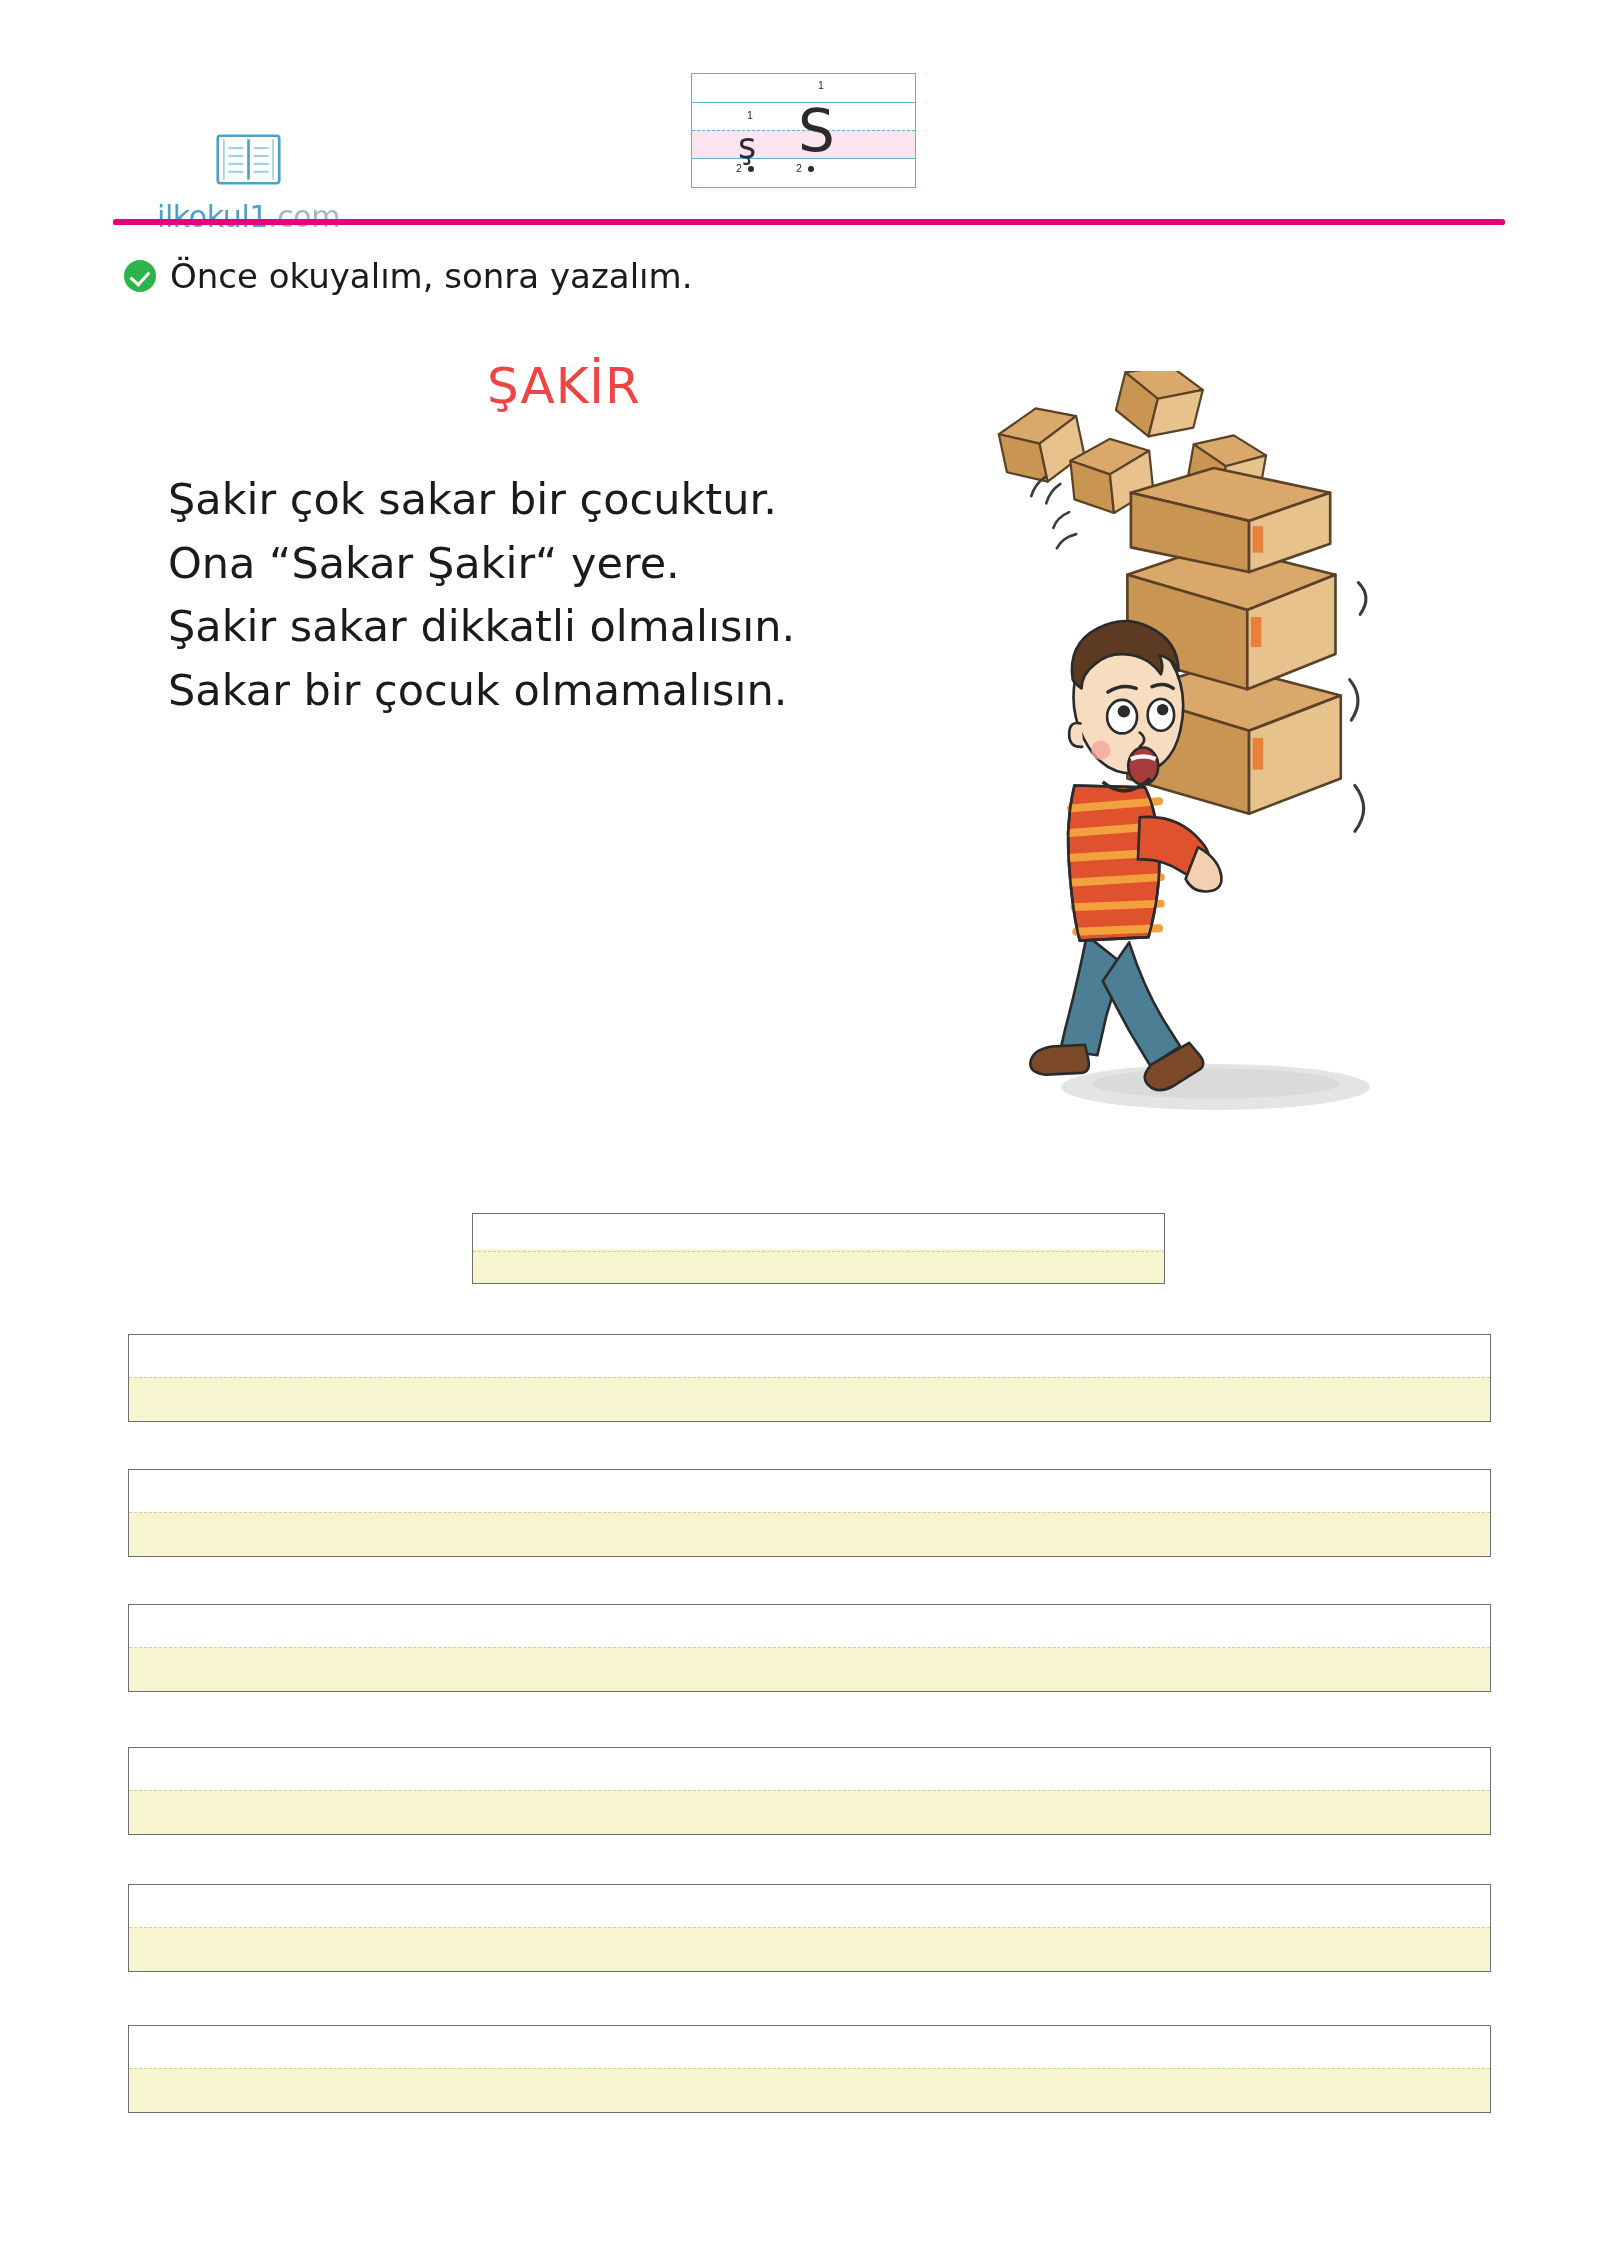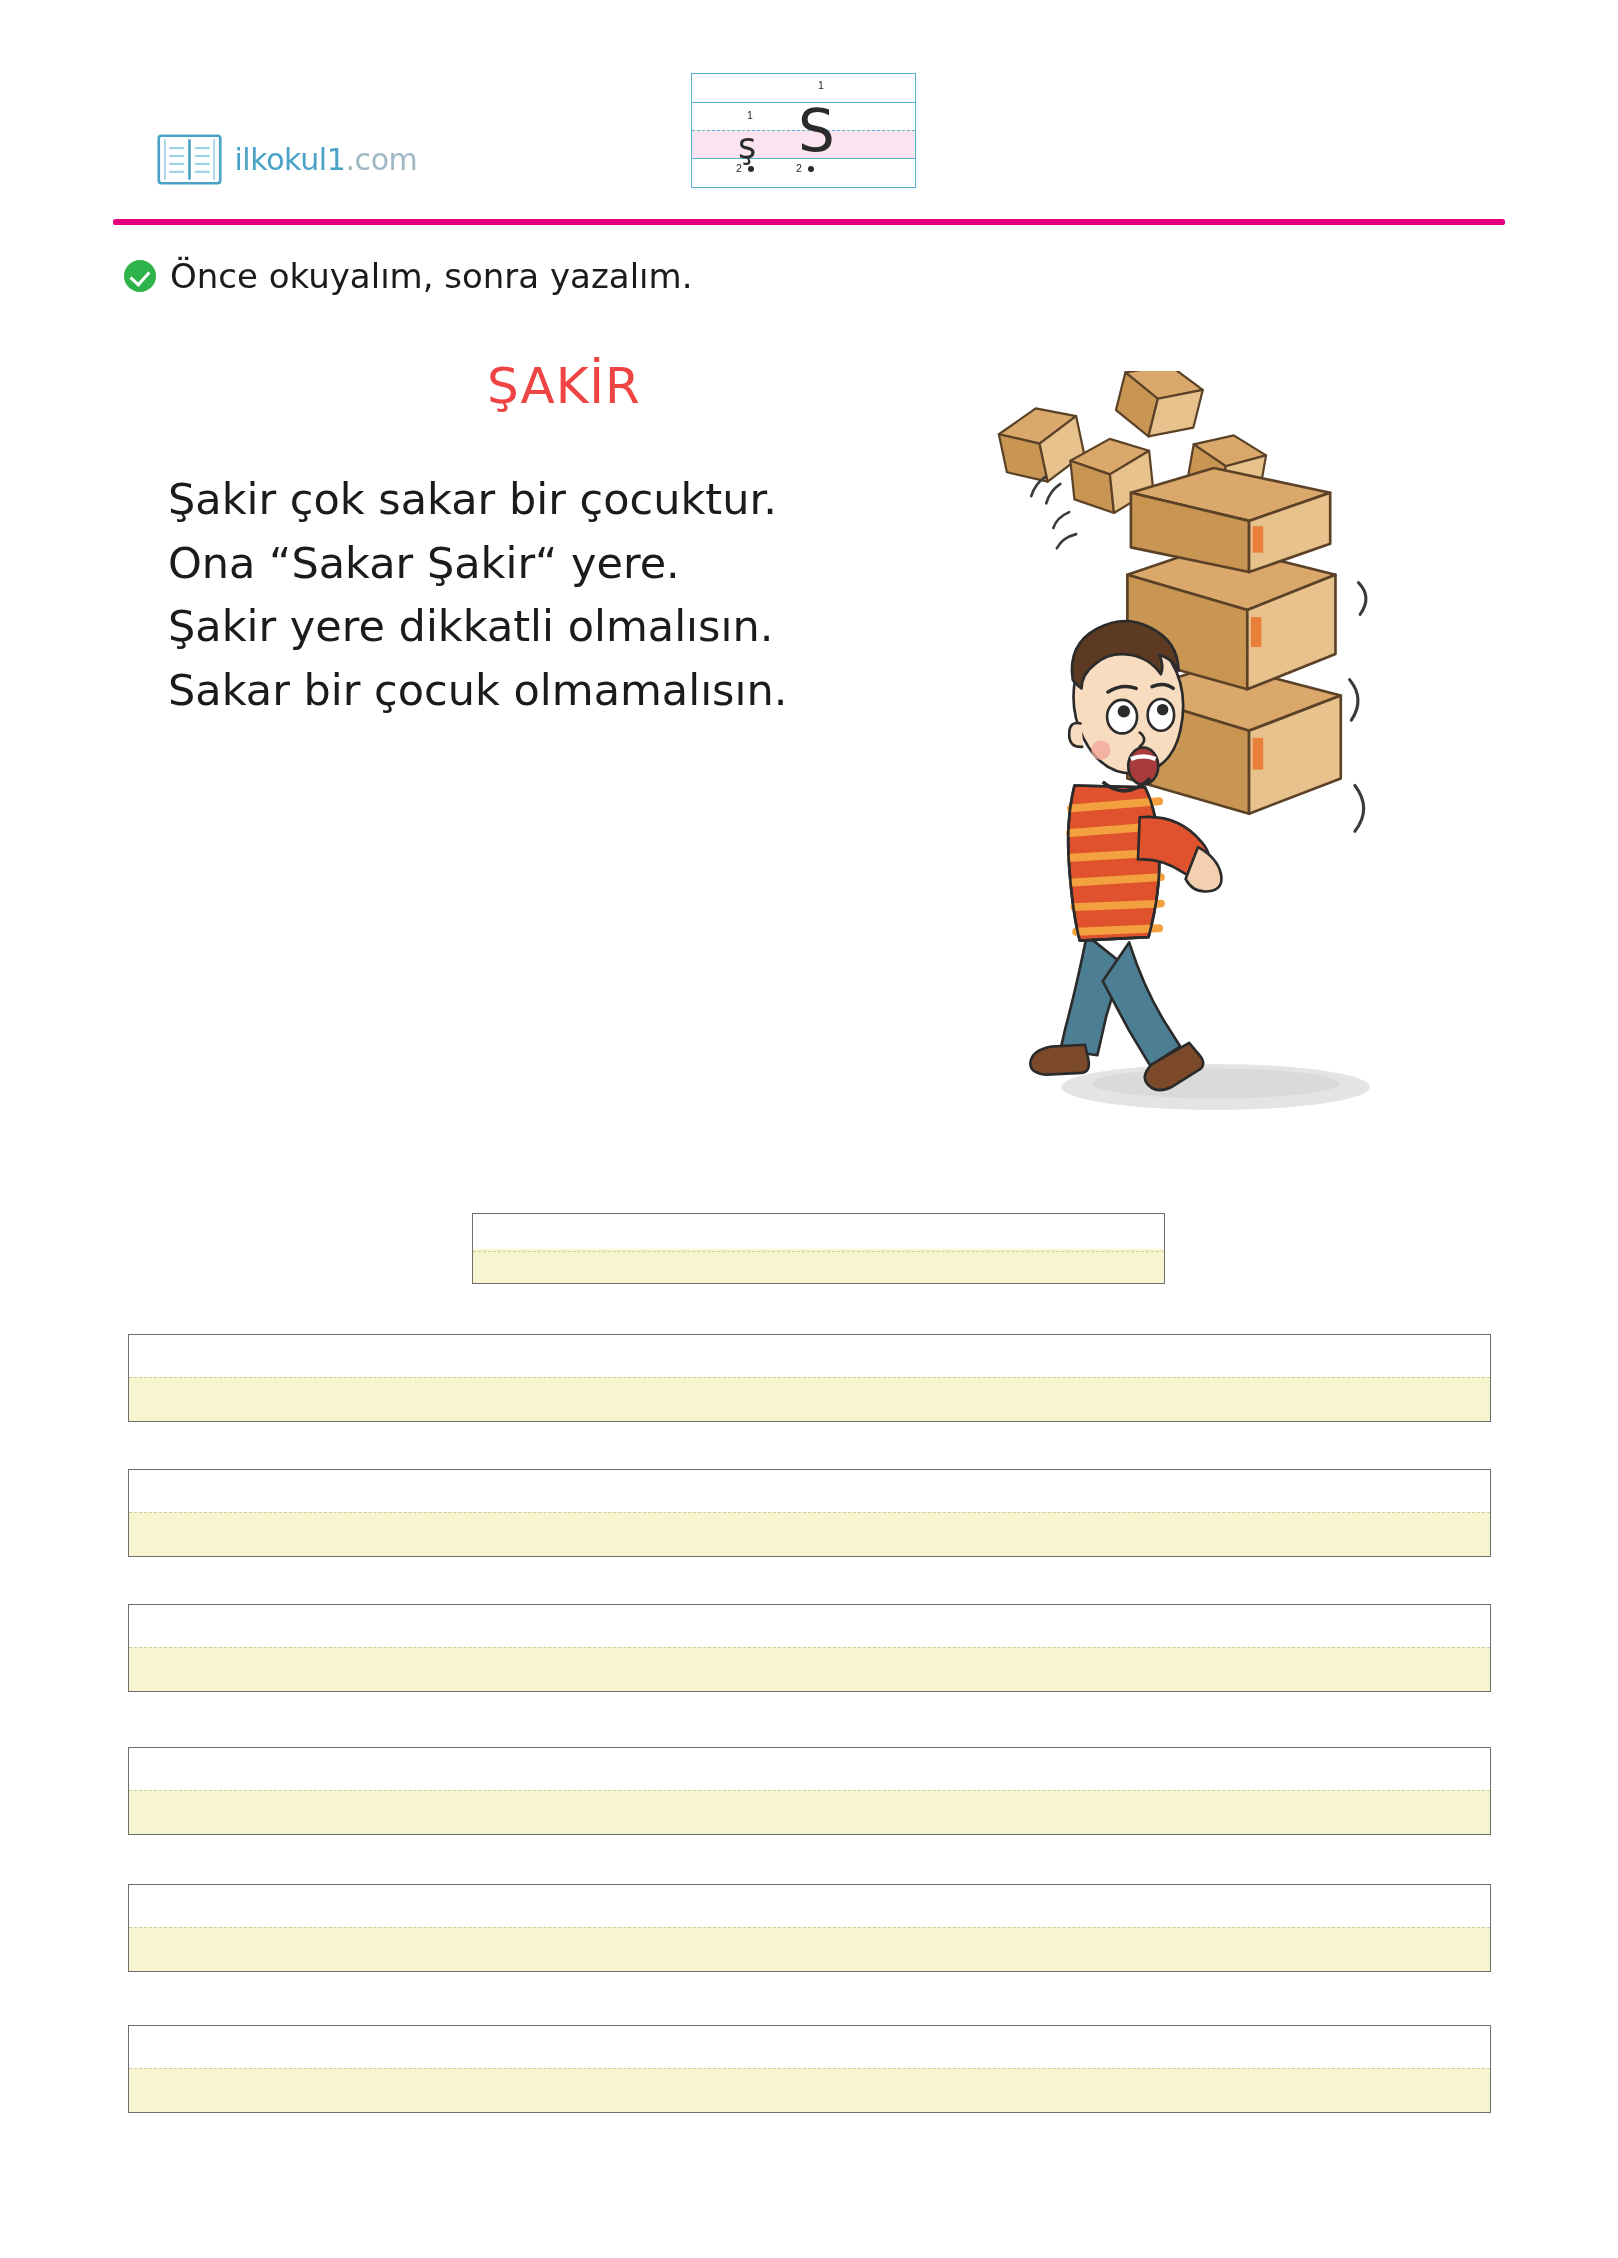--- a/index.html
+++ b/index.html
@@ -21,20 +21,21 @@
     height: 221px;
   }
 
   .logo-wrap {
     position: absolute;
     left: 157px;
     top: 132px;
     display: flex;
     align-items: center;
     gap: 12.4px;
+    flex-direction: column;
   }
   .logo-book {
     width: 65px;
     height: 55px;
     position: relative;
   }
   .logo-text {
     font-size: 30px;
     letter-spacing: -0.4px;
     color: #4aa3c7;
@@ -228,21 +229,21 @@
 <div class="instruction">
   <span class="check-badge"></span>
   <span class="instruction-text">Önce okuyalım, sonra yazalım.</span>
 </div>
 
 <div class="passage-title">ŞAKİR</div>
 
 <div class="passage">
   <div class="line">Şakir çok sakar bir çocuktur.</div>
   <div class="line">Ona “Sakar Şakir“ yere.</div>
-  <div class="line">Şakir yere dikkatli olmalısın.</div>
+  <div class="line">Şakir sakar dikkatli olmalısın.</div>
   <div class="line">Sakar bir çocuk olmamalısın.</div>
 </div>
 
 <div class="illus">
   <svg width="441" height="776" viewBox="0 0 500 880">
 
     <ellipse cx="258" cy="812" rx="175" ry="26" fill="#e4e4e4"></ellipse>
     <ellipse cx="258" cy="808" rx="140" ry="17" fill="#d4d4d4" opacity="0.6"></ellipse>
 
     <g>

